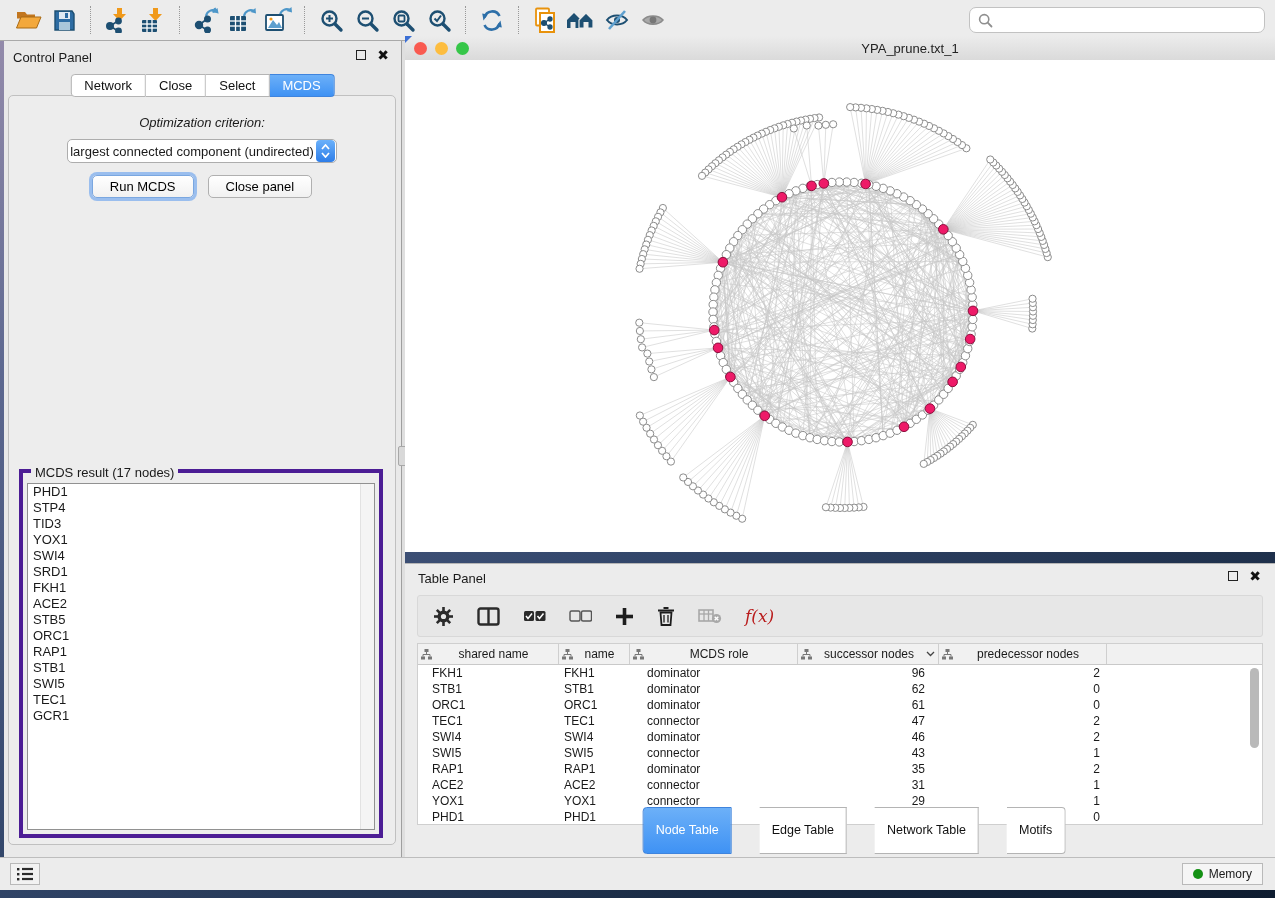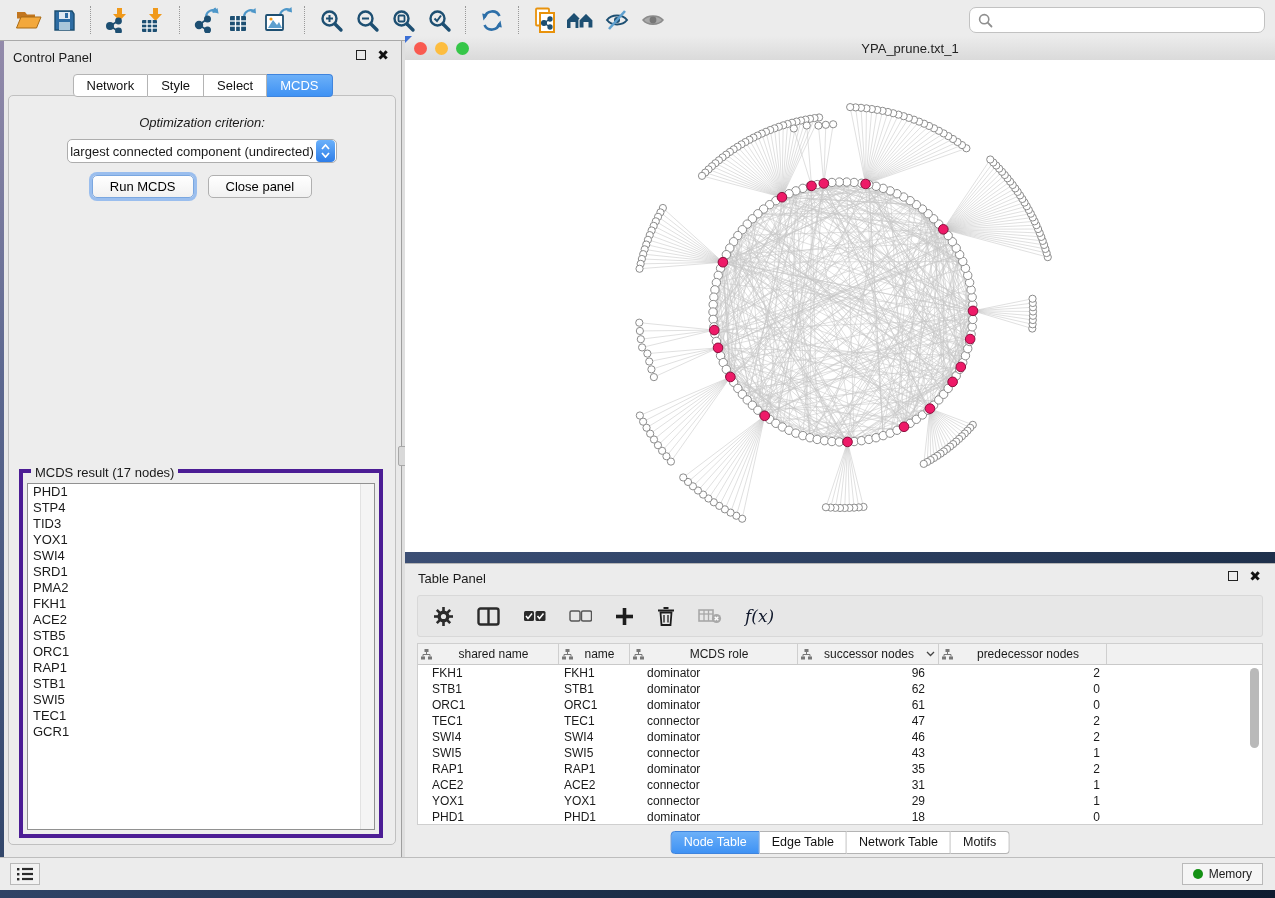--- a/index.html
+++ b/index.html
@@ -63,35 +63,35 @@
   .net-canvas{position:absolute;left:0;top:24px;width:870px;height:492px;background:#fff;overflow:hidden;}
   .corner-tri{position:absolute;left:0;top:0;width:0;height:0;border-top:7px solid #3b6fd4;border-right:7px solid transparent;z-index:3;}
   
   .table-panel{position:absolute;left:405px;top:563px;width:870px;height:294px;background:#ececec;
     border-top:1px solid #b5b5b5;box-sizing:border-box;}
   .tp-title{position:absolute;left:13px;top:7px;}
   .tp-btns{right:14px;top:7px;}
   .tp-toolbar{position:absolute;left:12px;right:12px;top:31px;height:42px;background:#e7e7e7;border:1px solid #d8d8d8;
     border-radius:3px;display:flex;align-items:center;gap:23px;padding:0 15px;box-sizing:border-box;}
   .tp-icon{display:flex;align-items:center;justify-content:center;}
-  .fx-label{font-family:"DejaVu Serif","Liberation Serif",serif;font-style:italic;font-size:17px;color:#0f172a;}
+  .fx-label{font-family:"DejaVu Serif","Liberation Serif",serif;font-style:italic;font-size:17px;color:#b91c1c;}
   .tp-table{position:absolute;left:12px;right:12px;top:79px;height:182px;background:#fff;border:1px solid #cfcfcf;
     box-sizing:border-box;overflow:hidden;}
   .thead{display:flex;height:20px;background:#f1f1f1;border-bottom:1px solid #c9c9c9;}
   .th{display:flex;align-items:center;font-size:12px;border-right:1px solid #cfcfcf;box-sizing:border-box;
     padding:0 3px;flex:0 0 auto;}
   .th.filler{flex:1 1 auto;border-right:none;}
   .th-label{flex:1;text-align:center;white-space:nowrap;overflow:hidden;}
   .tr{display:flex;height:16px;font-size:12px;}
   .td{box-sizing:border-box;line-height:16px;flex:0 0 auto;white-space:nowrap;overflow:hidden;}
   .td.l1{padding-left:14px;} .td.l2{padding-left:5px;} .td.l3{padding-left:17px;}
   .td.num{text-align:right;padding-right:14px;} .td.num2{text-align:right;padding-right:7px;}
   .tp-scroll{position:absolute;right:3px;top:24px;width:9px;height:80px;background:#b9b9b9;border-radius:5px;}
   #tp-tabs{position:absolute;left:50%;transform:translateX(-50%);bottom:3px;}
-  #tp-tabs .seg{font-size:12.5px;padding:0 12px;}
+  #tp-tabs .seg{font-size:12.5px;padding:12px 12px;margin-left:28px;}
   
   .status-bar{position:absolute;left:0;top:857px;width:1275px;height:33px;background:#ececec;
     border-top:1px solid #bdbdbd;box-sizing:border-box;}
   .list-btn{position:absolute;left:10px;top:5px;width:30px;height:22px;background:#f2f2f2;border:1px solid #b9b9b9;
     display:flex;align-items:center;justify-content:center;box-sizing:border-box;}
   .memory-btn{position:absolute;right:12px;top:5px;height:22px;padding:0 10px;background:#f5f5f5;border:1px solid #b9b9b9;
     display:flex;align-items:center;gap:6px;font-size:12px;box-sizing:border-box;}
   .mem-dot{width:10px;height:10px;border-radius:50%;background:#149114;}
 </style>
 </head>
@@ -259,21 +259,21 @@
 </div>
 
 <div class="control-panel">
   <div class="panel-title cp-title">Control Panel</div>
   <div class="win-btns cp-btns">
     <span class="float-glyph"></span>
     <span class="close-glyph">✖</span>
   </div>
   <div class="segmented" id="cp-tabs">
       <span class="seg">Network</span>
-      <span class="seg">Style</span>
+      <span class="seg">Close</span>
       <span class="seg">Select</span>
       <span class="seg active">MCDS</span>
     </div>
   <div class="cp-body">
     <div class="opt-label">Optimization criterion:</div>
     <div class="combo">
       <span class="combo-text">largest connected component (undirected)</span>
       <span class="combo-stepper">
         <svg width="9" height="6" viewBox="0 0 9 6">
             <polyline points="1,5 4.5,1 8,5" fill="none" stroke="#ffffff" stroke-width="1.7"></polyline>
@@ -289,21 +289,20 @@
     </div>
     <div class="group-box">
       <span class="group-label">MCDS result (17 nodes)</span>
       <div class="mcds-list" id="mcds-list">
           <div class="mcds-item">PHD1</div>
           <div class="mcds-item">STP4</div>
           <div class="mcds-item">TID3</div>
           <div class="mcds-item">YOX1</div>
           <div class="mcds-item">SWI4</div>
           <div class="mcds-item">SRD1</div>
-          <div class="mcds-item">PMA2</div>
           <div class="mcds-item">FKH1</div>
           <div class="mcds-item">ACE2</div>
           <div class="mcds-item">STB5</div>
           <div class="mcds-item">ORC1</div>
           <div class="mcds-item">RAP1</div>
           <div class="mcds-item">STB1</div>
           <div class="mcds-item">SWI5</div>
           <div class="mcds-item">TEC1</div>
           <div class="mcds-item">GCR1</div>
         </div>

